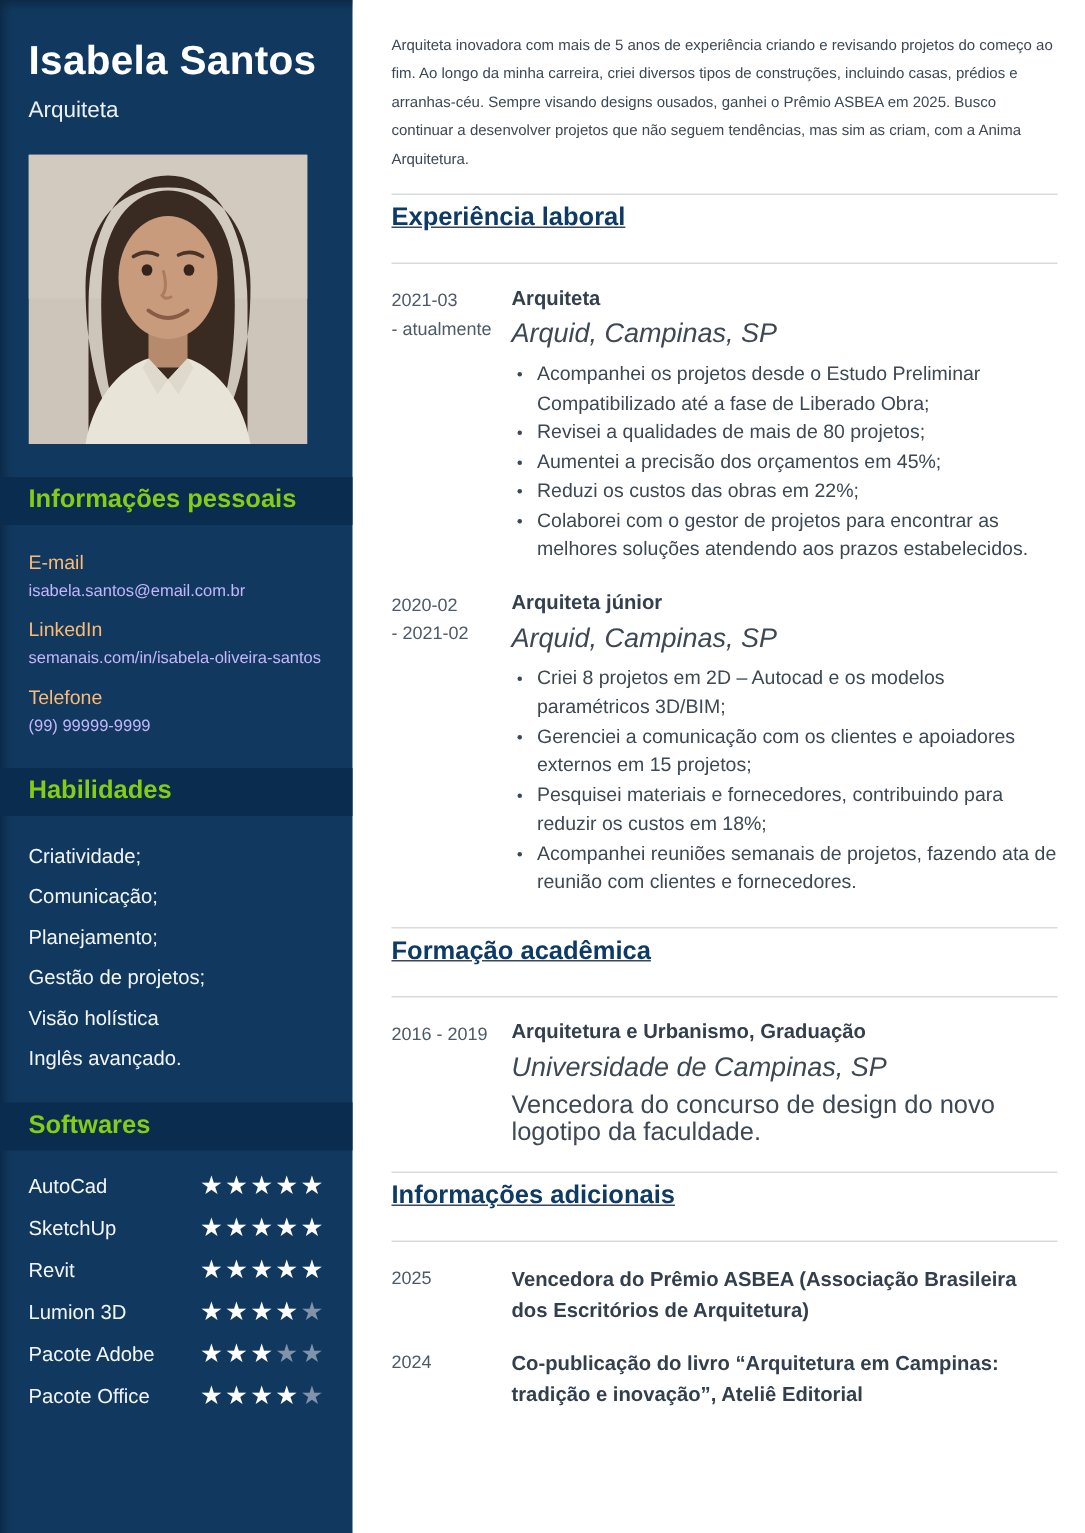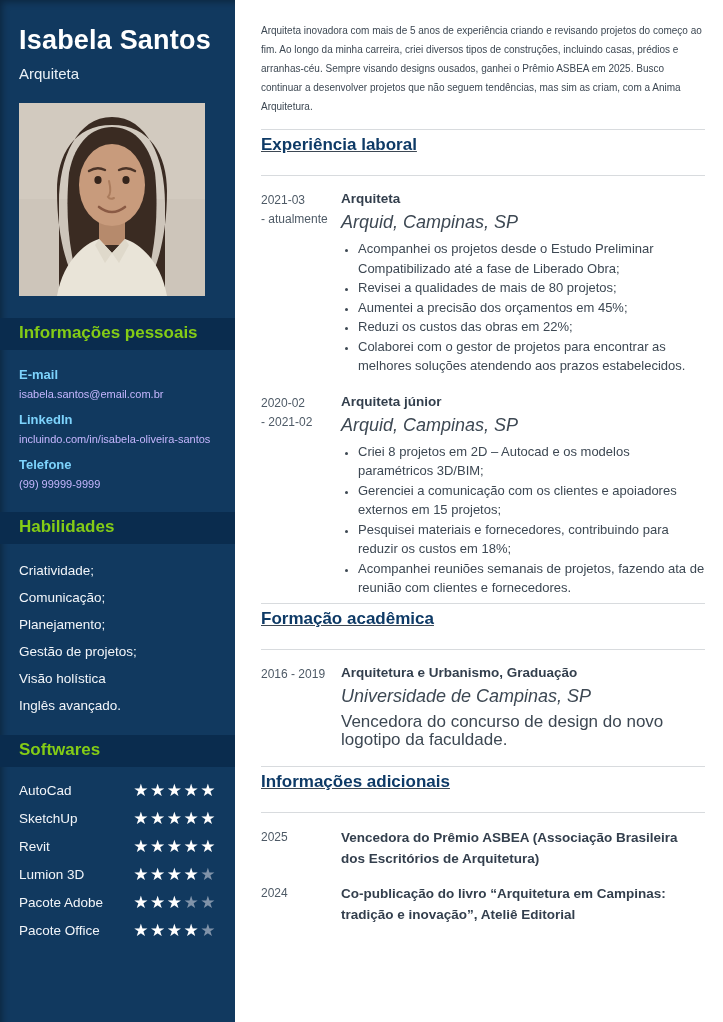--- a/index.html
+++ b/index.html
@@ -35,21 +35,21 @@
     width: 186px; height: 193px;
     display: block;
   }
   .side-band {
     margin-top: 22px;
     background: var(--band-bg, #0a2c4e);
     padding: 5px 18px 7px 19px;
     font-size: 17px; font-weight: bold; color: #84cc16;
   }
   .contact-list { padding: 5px 18px 0 19px; }
-  .contact-label { font-weight: bold; font-size: 13px; margin-top: 12px; color: #7dd3fc; }
+  .contact-label { font-weight: normal; font-size: 13px; margin-top: 12px; color: #fdba74; }
   .contact-value { font-size: 11px; margin-top: 6px; color: #c4b5fd; word-break: break-all; }
 
   .skills-list { margin: 0; padding: 7px 18px 0 19px; list-style: none; }
   .skills-list li { font-size: 13.5px; margin-top: 13px; line-height: 14px; color: #f2f5f9; }
 
   .software-list { padding: 4px 18px 0 19px; }
   .software-row {
     display: flex; justify-content: space-between; align-items: center;
     margin-top: 11px; height: 17px;
   }
@@ -124,21 +124,21 @@
     <div class="side-band">
       <span>Informações pessoais</span>
     </div>
     <div class="contact-list" id="contact-list">
         <div class="contact-item">
           <div class="contact-label">E-mail</div>
           <div class="contact-value">isabela.santos@email.com.br</div>
         </div>
         <div class="contact-item">
           <div class="contact-label">LinkedIn</div>
-          <div class="contact-value">incluindo.com/in/isabela-oliveira-santos</div>
+          <div class="contact-value">semanais.com/in/isabela-oliveira-santos</div>
         </div>
         <div class="contact-item">
           <div class="contact-label">Telefone</div>
           <div class="contact-value">(99) 99999-9999</div>
         </div>
       </div>
 
     <div class="side-band">
       <span>Habilidades</span>
     </div>
@@ -217,21 +217,21 @@
             <ul class="bullets">
               <li>Criei 8 projetos em 2D – Autocad e os modelos paramétricos 3D/BIM;</li>
               <li>Gerenciei a comunicação com os clientes e apoiadores externos em 15 projetos;</li>
               <li>Pesquisei materiais e fornecedores, contribuindo para reduzir os custos em 18%;</li>
               <li>Acompanhei reuniões semanais de projetos, fazendo ata de reunião com clientes e fornecedores.</li>
             </ul>
           </div>
         </div>
       </div>
 
-    <div class="section-heading" style="margin-top:2px;">
+    <div class="section-heading" style="margin-top:17px;">
       <h2>Formação acadêmica</h2>
     </div>
     <div id="education-entries">
         <div class="entry">
           <div class="entry-date">
             <div>2016  - 2019</div>
           </div>
           <div class="entry-body">
             <div class="entry-title">Arquitetura e Urbanismo, Graduação</div>
             <div class="entry-subtitle">Universidade de Campinas, SP</div>

